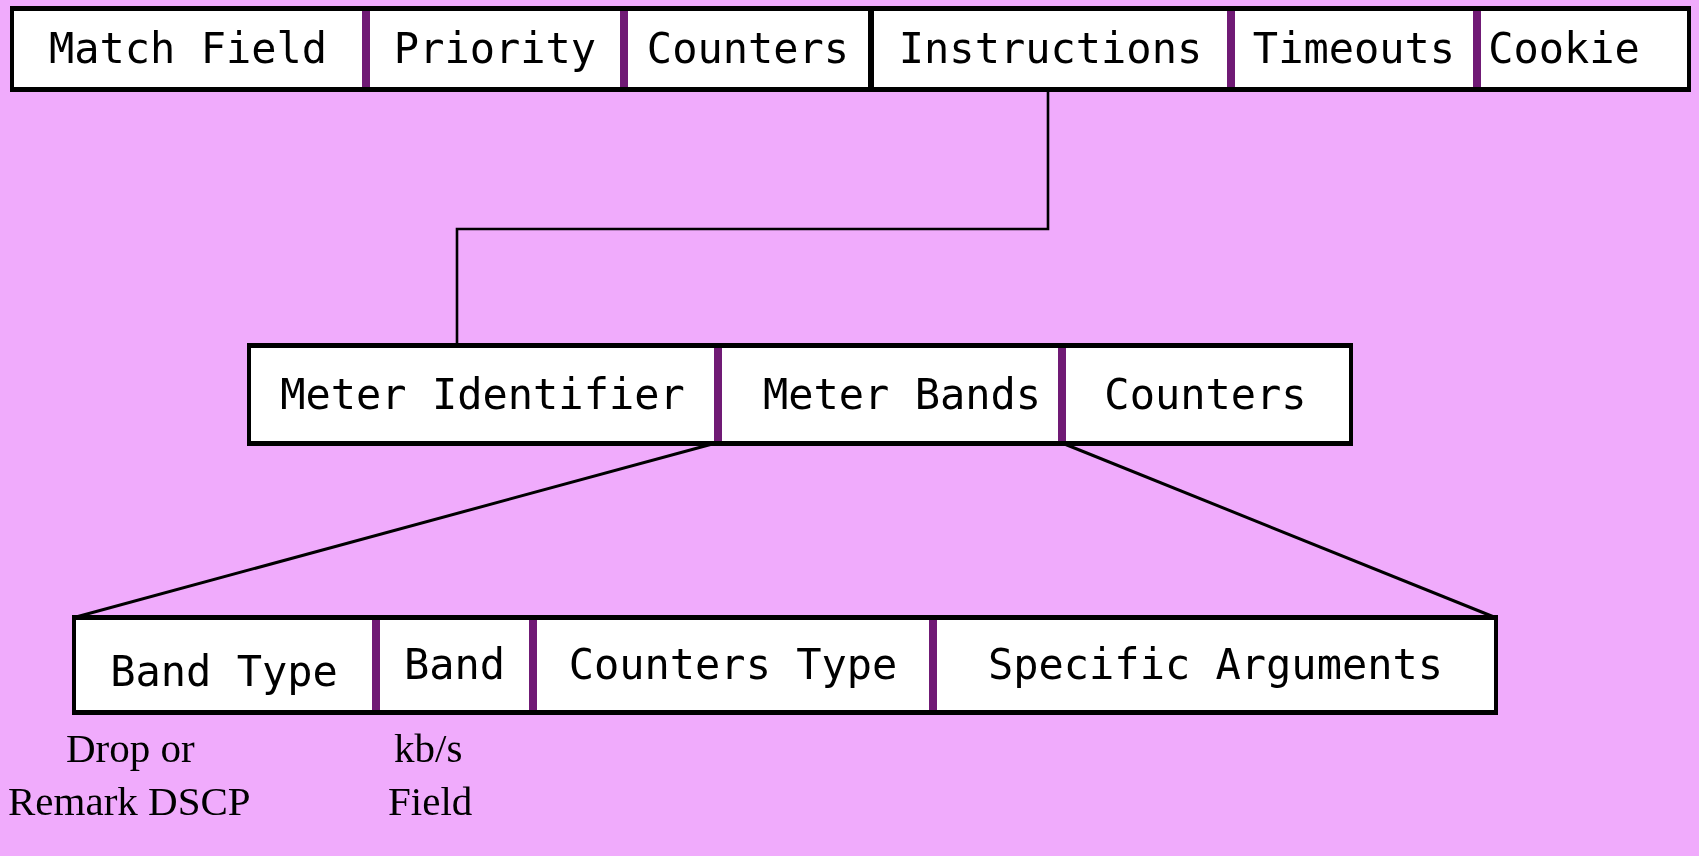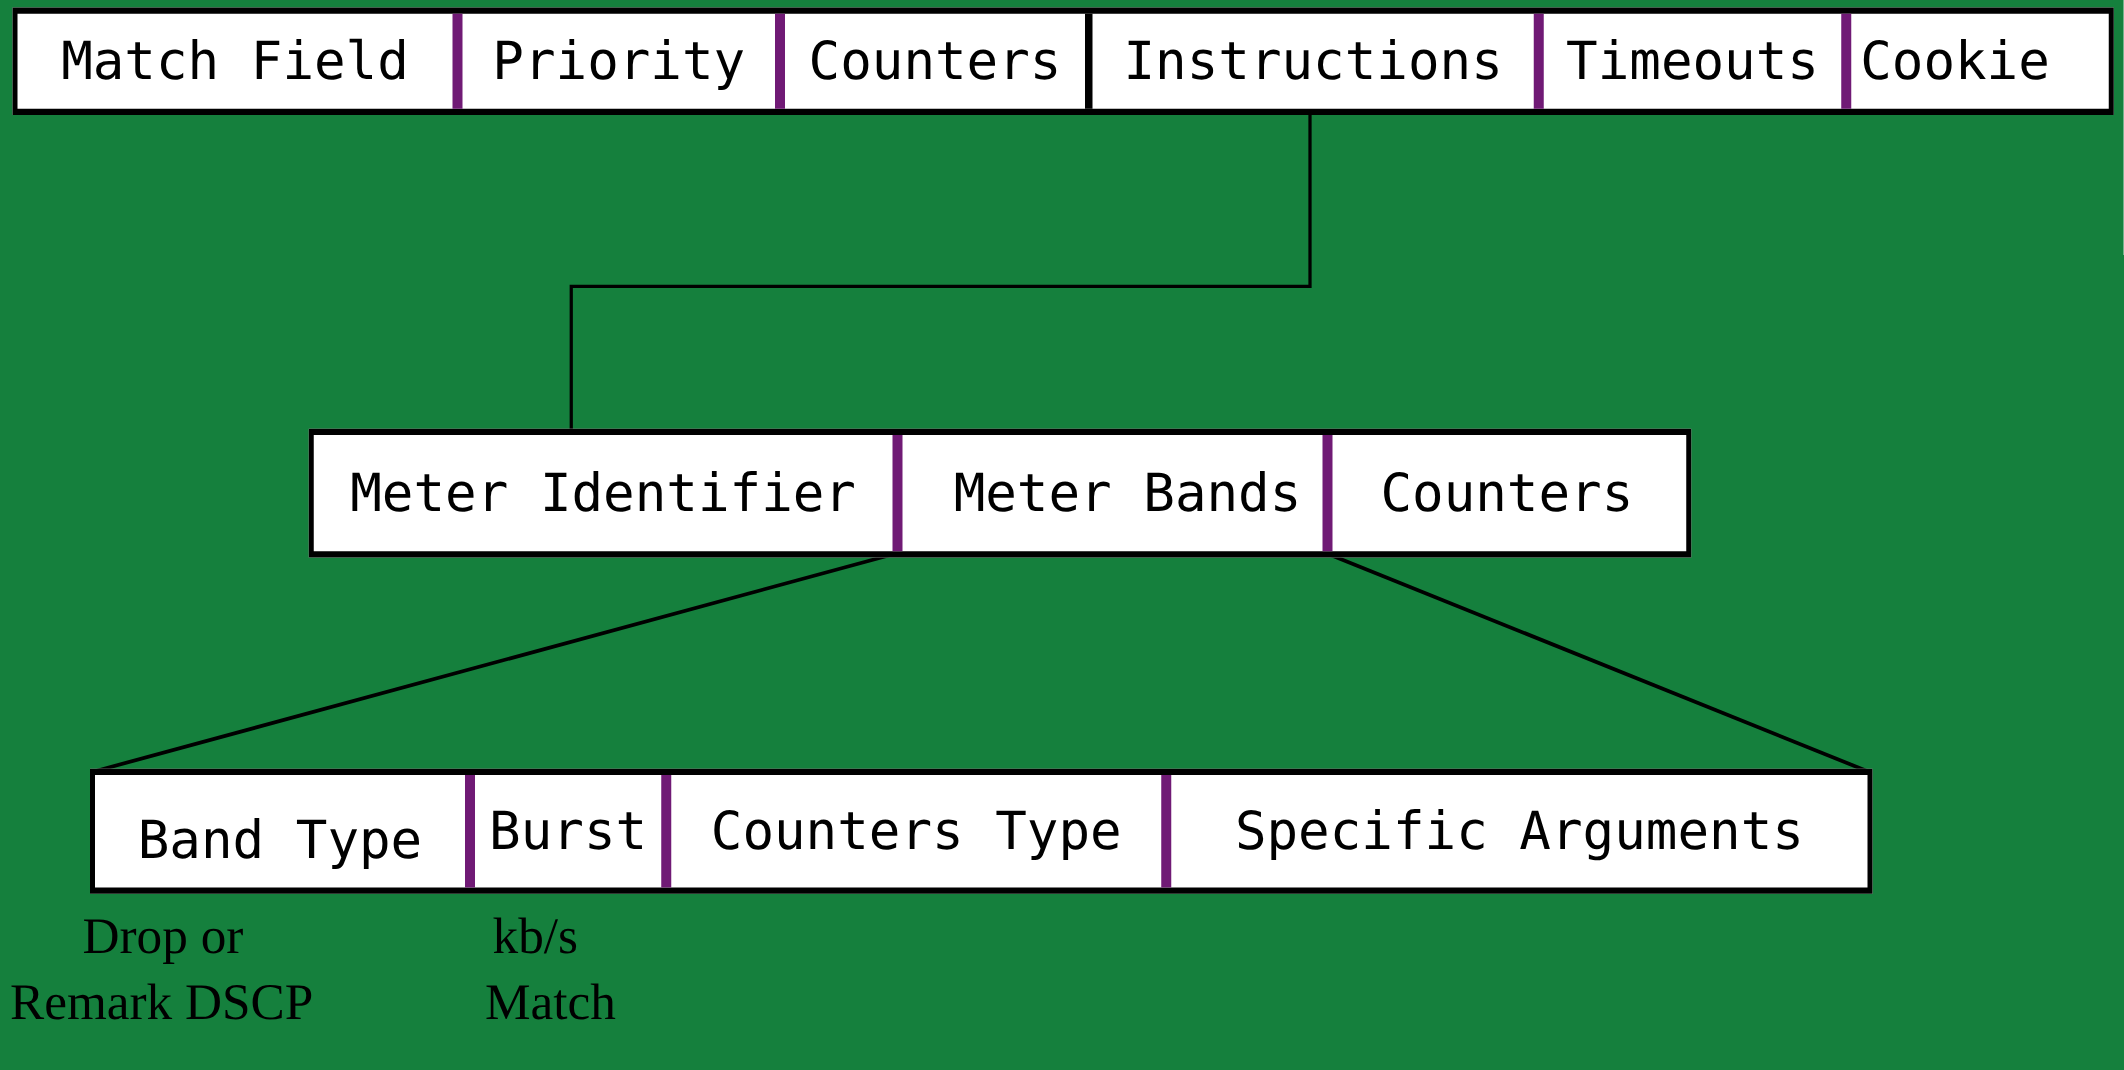--- a/index.html
+++ b/index.html
@@ -4,21 +4,21 @@
 <style>
   html, body {
     margin: 0;
     padding: 0;
     background: #ffffff;
   }
   #canvas {
     position: relative;
     width: 1699px;
     height: 856px;
-    background: #15803d;
+    background: #f0abfc;
     overflow: hidden;
     font-family: "DejaVu Sans Mono", "Liberation Mono", monospace;
   }
 
   
   .row {
     position: absolute;
     display: flex;
     box-sizing: border-box;
     border: 4px solid #000000;
@@ -132,28 +132,28 @@
   </div>
 
   <div class="row" id="row-meter-entry">
     <div class="cell">Meter Identifier</div>
     <div class="cell">Meter Bands</div>
     <div class="cell">Counters</div>
   </div>
 
   <div class="row" id="row-meter-band">
     <div class="cell">Band Type</div>
-    <div class="cell">Burst</div>
+    <div class="cell">Band</div>
     <div class="cell">Counters Type</div>
     <div class="cell">Specific Arguments</div>
   </div>
 
   <div class="annotation" id="annot-band-type">
     <span class="line1">Drop or</span>
     <span class="line2">Remark DSCP</span>
   </div>
 
   <div class="annotation" id="annot-rate">
     <span class="line1">kb/s</span>
-    <span class="line2">Match</span>
+    <span class="line2">Field</span>
   </div>
 
 </div>
 
 </body></html>

